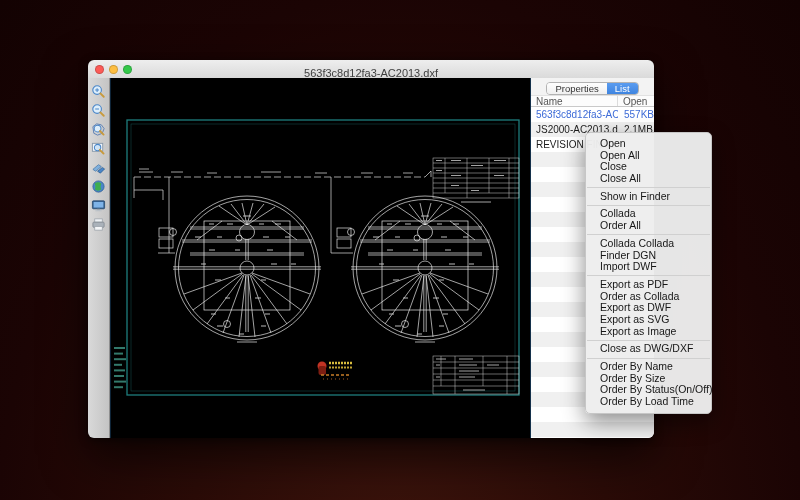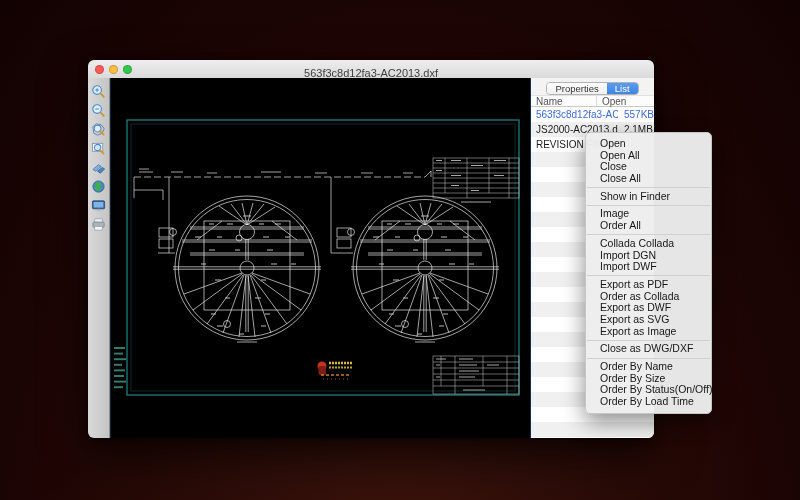--- a/index.html
+++ b/index.html
@@ -35,21 +35,21 @@
 
   
   .sidebar{ flex:1; background:#f4f4f4; display:flex; flex-direction:column; font-size:10px; }
   .tabbar{ height:17px; display:flex; align-items:flex-end; justify-content:center; background:#f3f3f3; }
   .seg{ display:flex; height:13px; border:1px solid #b2b2b2; border-radius:4px; overflow:hidden; }
   .seg-btn{ display:flex; align-items:center; justify-content:center; padding:0 8px;
     font-size:9.5px; color:#333; background:linear-gradient(#fdfdfd,#f0f0f0); }
   .seg-btn.active{ background:linear-gradient(#5a9cf0,#3f85e0); color:#fff; }
   .listhead{ height:12px; display:flex; background:#fcfcfc;
     border-top:1px solid #e2e2e2; border-bottom:1px solid #c9c9c9; color:#555; }
-  .listhead .col-name{ width:66px; padding-left:5px; border-right:1px solid #dcdcdc; line-height:11px; }
+  .listhead .col-name{ width:87px; padding-left:5px; border-right:1px solid #dcdcdc; line-height:11px; }
   .listhead .col-size{ flex:1; padding-left:5px; line-height:11px; }
   .filelist{ flex:1; background:repeating-linear-gradient(#ffffff 0 15px, #f0f0f0 15px 30px); }
   .file-row{ height:15px; display:flex; align-items:center; }
   .file-row .fname{ width:87px; padding-left:5px; white-space:nowrap; overflow:hidden; color:#1c1c1c; }
   .file-row .fsize{ flex:1; padding-left:6px; color:#1c1c1c; }
   .file-row.hl .fname,.file-row.hl .fsize{ color:#3d6bd7; }
 
   
   .context-menu{ position:absolute; left:585px; top:132px; width:127px;
     background:rgba(237,237,237,.97); border:1px solid #c6c6c6; border-radius:5px;
@@ -266,25 +266,25 @@
   </div>
 
   <div class="context-menu" id="context-menu">
       <div class="menu-item">Open</div>
       <div class="menu-item">Open All</div>
       <div class="menu-item">Close</div>
       <div class="menu-item">Close All</div>
       <div class="menu-sep"></div>
       <div class="menu-item">Show in Finder</div>
       <div class="menu-sep"></div>
-      <div class="menu-item">Image</div>
+      <div class="menu-item">Collada</div>
       <div class="menu-item">Order All</div>
       <div class="menu-sep"></div>
       <div class="menu-item">Collada Collada</div>
-      <div class="menu-item">Import DGN</div>
+      <div class="menu-item">Finder DGN</div>
       <div class="menu-item">Import DWF</div>
       <div class="menu-sep"></div>
       <div class="menu-item">Export as PDF</div>
       <div class="menu-item">Order as Collada</div>
       <div class="menu-item">Export as DWF</div>
       <div class="menu-item">Export as SVG</div>
       <div class="menu-item">Export as Image</div>
       <div class="menu-sep"></div>
       <div class="menu-item">Close as DWG/DXF</div>
       <div class="menu-sep"></div>

